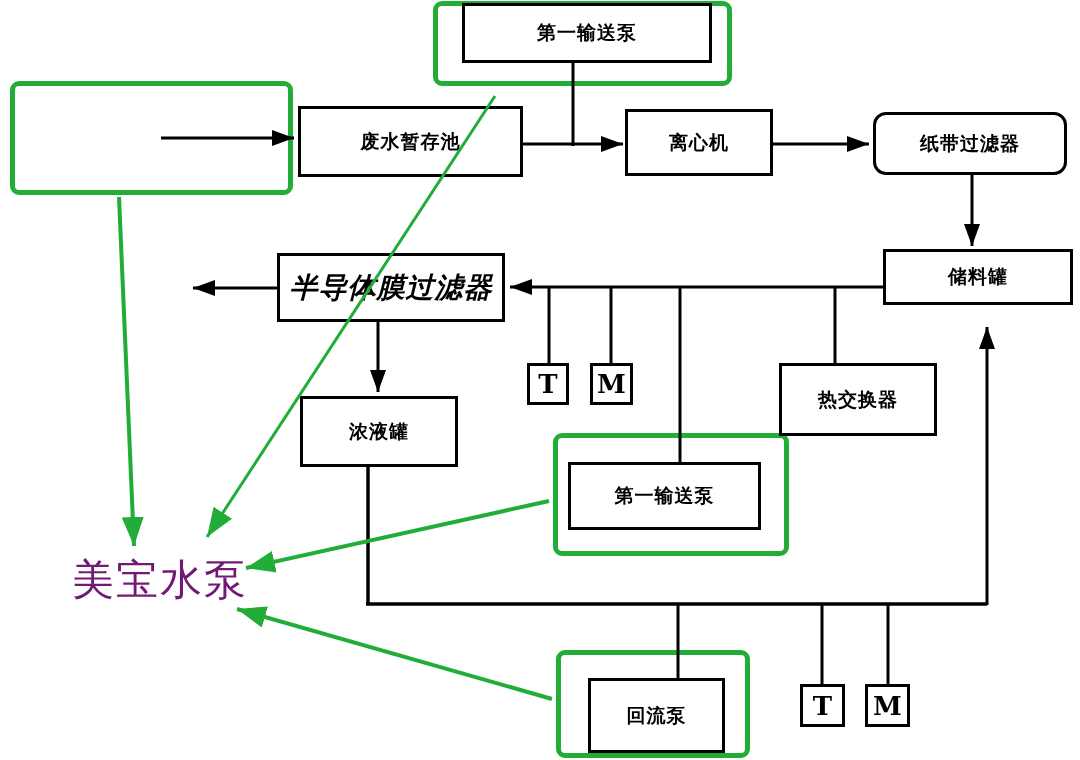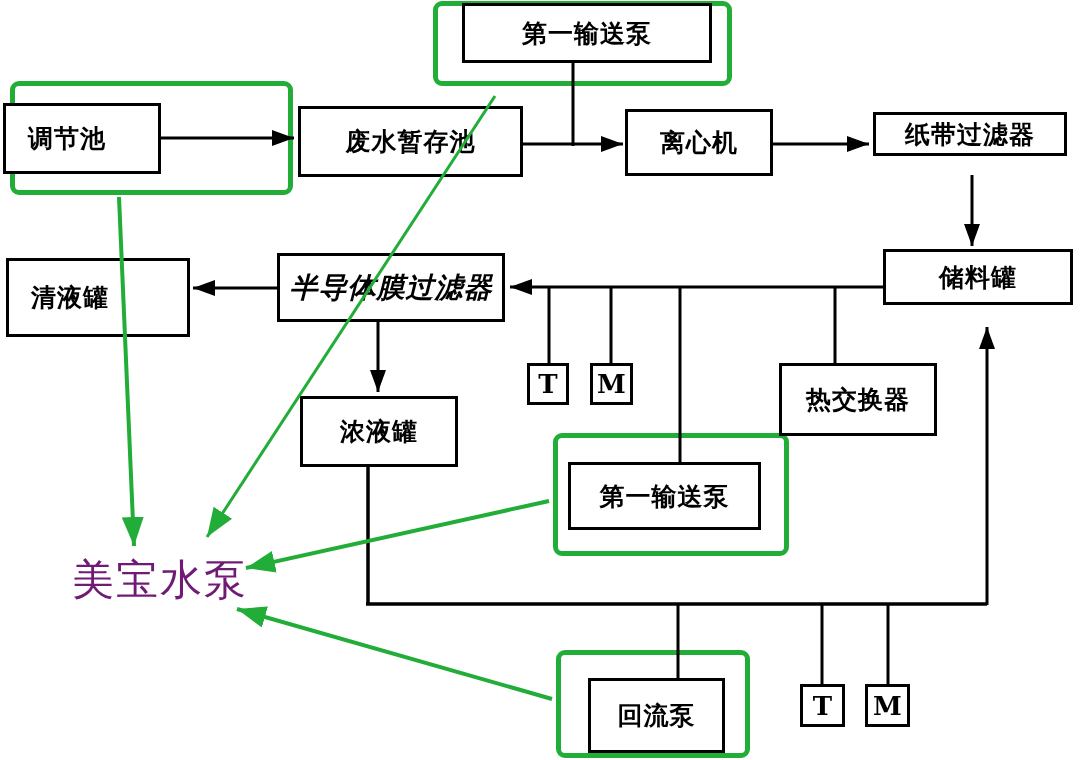--- a/index.html
+++ b/index.html
@@ -14,21 +14,21 @@
   .node {
     position: absolute;
     box-sizing: border-box;
     border: 3px solid #000000;
     background: #ffffff;
     display: flex;
     align-items: center;
     justify-content: center;
     font-weight: bold;
     color: #000000;
-    font-size: 25px;
+    font-size: 19px;
     letter-spacing: 1px;
     z-index: 2;
     white-space: nowrap;
   }
   .node.small-font { font-size: 28px; font-style: italic; }
   .sensor {
     position: absolute;
     box-sizing: border-box;
     border: 3px solid #000000;
     background: #ffffff;
@@ -72,31 +72,29 @@
 
 <div id="stage">
 
   <div class="hl-box" style="left:433px; top:1px; width:299px; height:85px;"></div>
   <div class="hl-box" style="left:10px; top:81px; width:283px; height:114px;"></div>
   <div class="hl-box" style="left:553px; top:433px; width:236px; height:123px;"></div>
   <div class="hl-box" style="left:556px; top:650px; width:194px; height:108px;"></div>
 
   <div class="node" style="left:462px; top:3px; width:250px; height:60px;">第一输送泵</div>
 
-  <div class="node" style="left:3px; top:103px; width:158px; height:71px; justify-content:flex-start; padding-left:22px;">调节池</div>
 
   <div class="node" style="left:298px; top:106px; width:225px; height:71px;">废水暂存池</div>
 
   <div class="node" style="left:625px; top:109px; width:148px; height:67px;">离心机</div>
 
-  <div class="node" style="left:873px; top:112px; width:194px; height:44px;">纸带过滤器</div>
+  <div class="node" style="left:873px; top:112px; width:194px; height:63px;border-radius:13px;">纸带过滤器</div>
 
   <div class="node" style="left:883px; top:249px; width:190px; height:56px;">储料罐</div>
 
-  <div class="node" style="left:6px; top:258px; width:184px; height:79px; justify-content:flex-start; padding-left:22px;">清液罐</div>
 
   <div class="node small-font" style="left:277px; top:253px; width:228px; height:69px;">半导体膜过滤器</div>
 
   <div class="node" style="left:300px; top:396px; width:158px; height:71px;">浓液罐</div>
 
   <div class="node" style="left:779px; top:363px; width:158px; height:73px;">热交换器</div>
 
   <div class="node" style="left:568px; top:462px; width:193px; height:68px;">第一输送泵</div>
 
   <div class="node" style="left:588px; top:678px; width:137px; height:75px;">回流泵</div>

